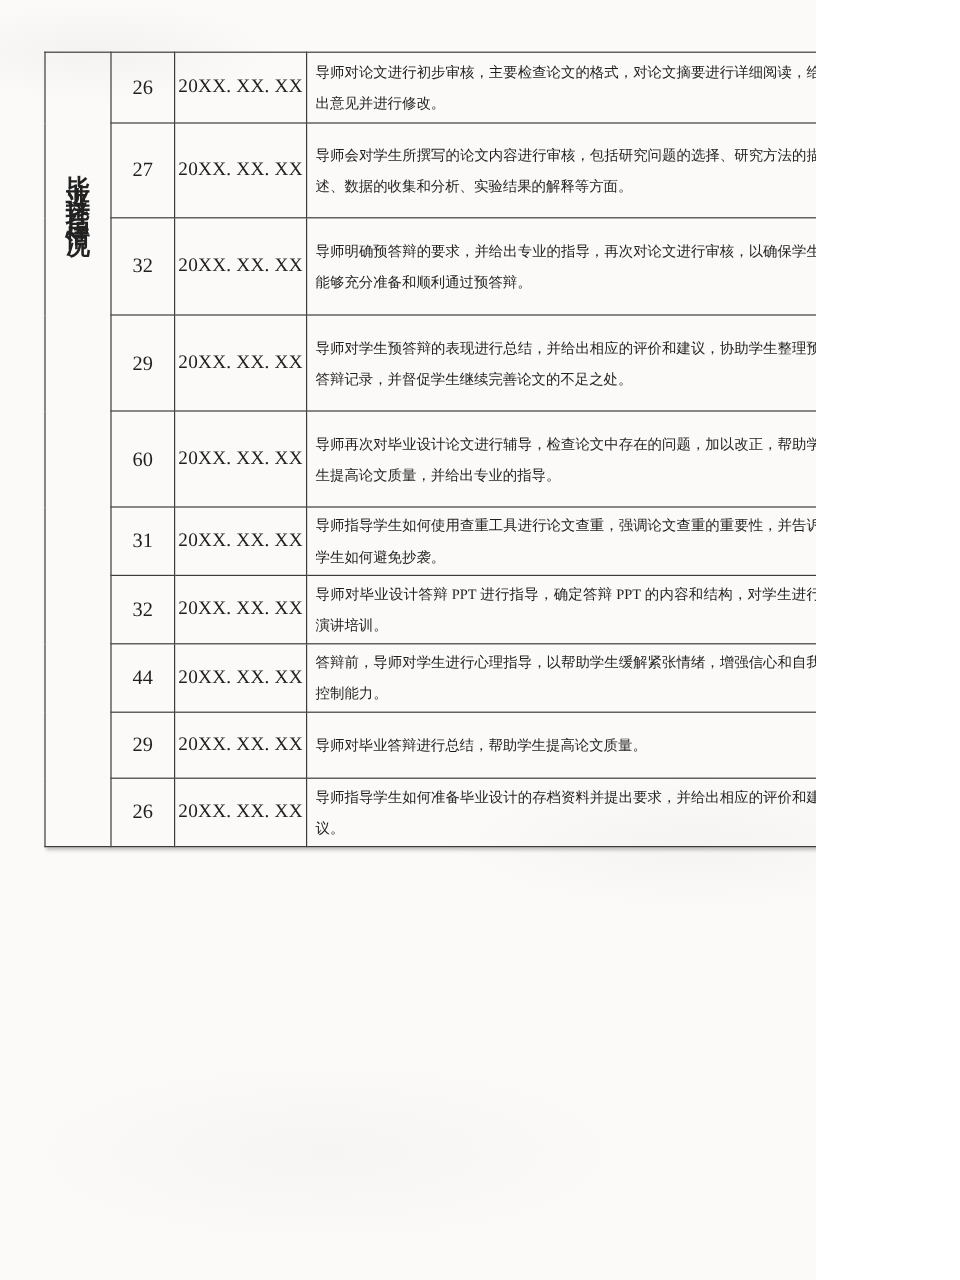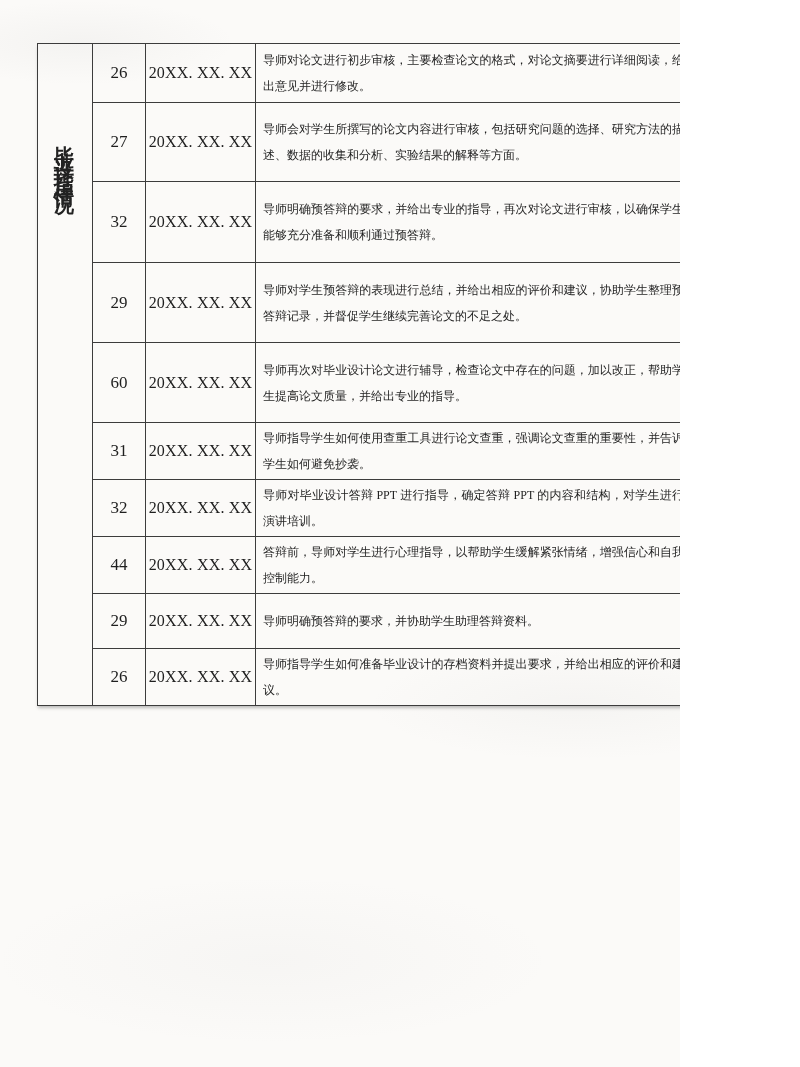--- a/index.html
+++ b/index.html
@@ -126,21 +126,21 @@
       </tr>
       <tr style="height:54px">
         <td class="num">44</td>
         <td class="date">20XX. XX. XX</td>
         <td class="content">答辩前，导师对学生进行心理指导，以帮助学生缓解紧张情绪，增强信心和自我控制能力。</td>
         <td class="note"></td>
       </tr>
       <tr style="height:55px">
         <td class="num">29</td>
         <td class="date">20XX. XX. XX</td>
-        <td class="content">导师明确预答辩的要求，并协助学生助理答辩资料。</td>
+        <td class="content">导师对毕业答辩进行总结，帮助学生提高论文质量。</td>
         <td class="note"></td>
       </tr>
       <tr style="height:57px">
         <td class="num">26</td>
         <td class="date">20XX. XX. XX</td>
         <td class="content">导师指导学生如何准备毕业设计的存档资料并提出要求，并给出相应的评价和建议。</td>
         <td class="note"></td>
       </tr>
     </tbody>
   </table>

